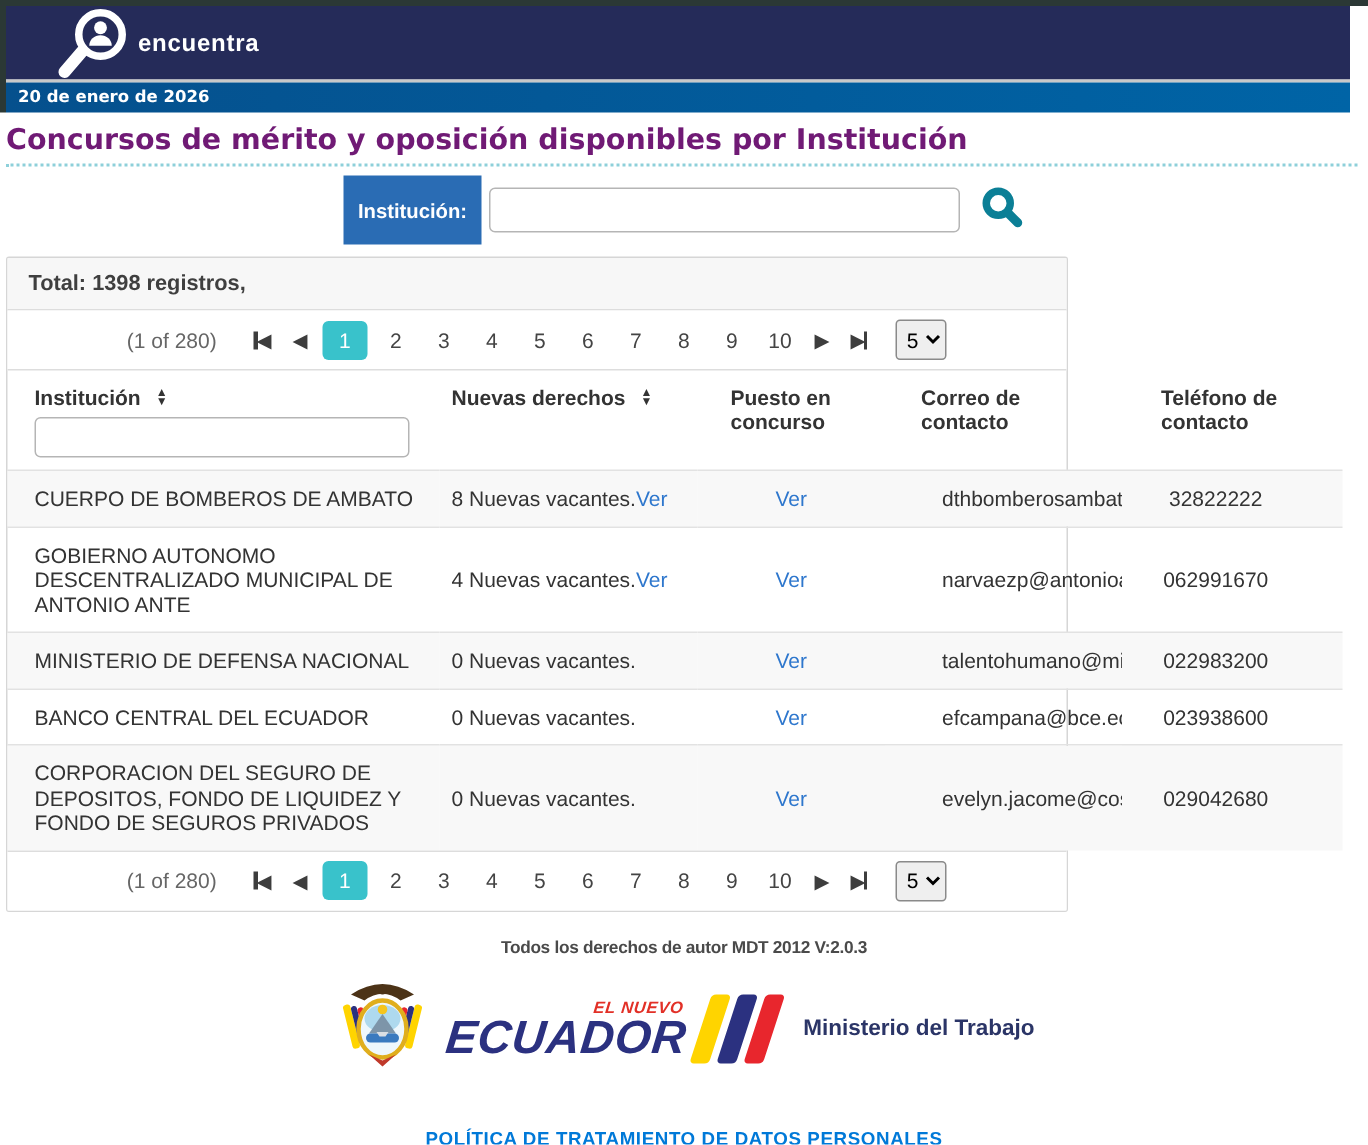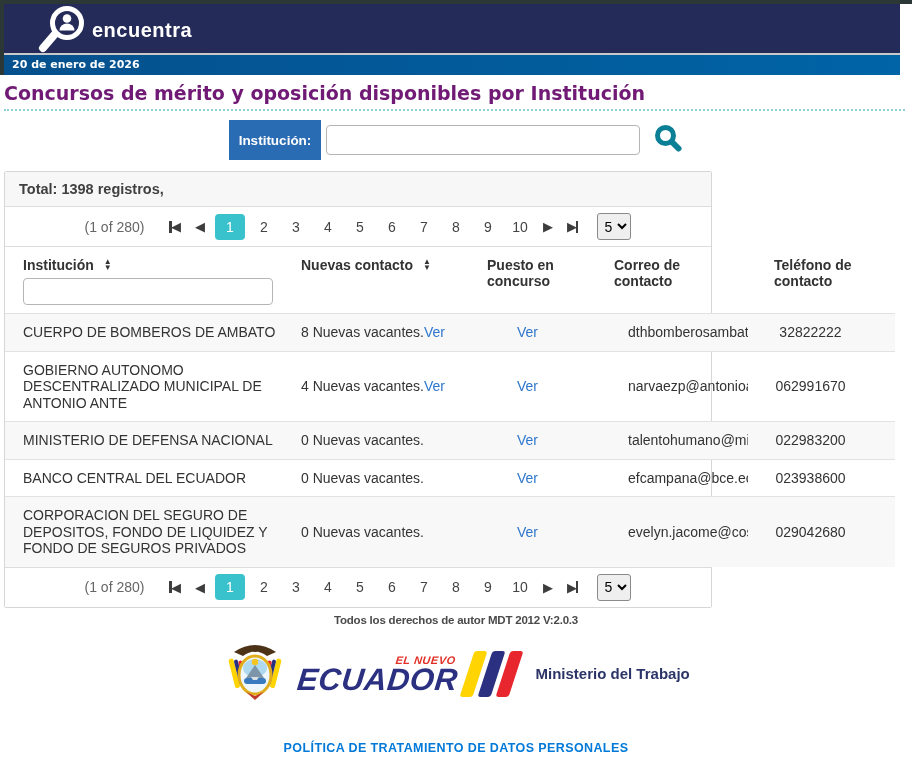--- a/index.html
+++ b/index.html
@@ -8,39 +8,39 @@
 
   
   .top-strip { height:4px; width:912px; background:#2b3835; }
   .head-wrap { border-left:4px solid #2b3835; width:904px; }
 
   
   .app-header { width:896px; height:49px; background:#252b59; display:flex; align-items:center; }
   .logo { display:flex; align-items:center; margin-left:30px; gap:2px; }
   .logo svg { display:block; }
   .logo-text { color:#fff; line-height:1; margin-top:2px; }
-  .logo-line1 { font-size:20px; font-weight:700; letter-spacing:.5px; display:block; }
+  .logo-line1 { font-size:16px; font-weight:700; letter-spacing:.5px; display:block; }
   .logo-line2 { font-size:27px; font-weight:700; letter-spacing:1px; display:block; margin-top:1px; }
 
   .header-sep { width:896px; height:2px; background:#c9c9c9; }
 
   
   .date-bar { width:896px; height:20px; background:linear-gradient(90deg,#05508d,#0064a6);
     color:#fff; font-family:"DejaVu Sans", sans-serif; font-size:11px; font-weight:700;
     line-height:20px; padding-left:8px; }
 
   
   .page-title { margin:7px 6px 0 4px; color:#701a75; font-family:"DejaVu Sans", sans-serif;
     font-size:19px; font-weight:700; padding-bottom:5px;
     border-bottom:2px dotted #8ed0da; width:901px; }
 
   
   .search-row { display:flex; justify-content:center; align-items:center; margin:12px 0 14px 0; height:34px; }
   .search-label { background:#2a6cb4; color:#fff; font-weight:700; font-size:13.5px;
-    height:40px; display:flex; align-items:center; padding:0 10px; }
+    height:46px; display:flex; align-items:center; padding:0 10px; }
   .search-input { width:314px; height:30px; border:1px solid #b5b5b5; border-radius:4px;
     margin-left:5px; font-size:14px; padding:0 8px; outline:none; }
   .search-btn { margin-left:13px; background:none; border:none; cursor:pointer; display:flex; align-items:center; }
 
   
   .panel { margin-left:4px; width:708px; border:1px solid #d6d6d6; border-radius:2px; }
   .total-bar { background:#f7f7f7; padding:9px 14px; font-size:14.5px; font-weight:700;
     color:#3f3f3f; border-bottom:1px solid #ddd; }
 
   .paginator { display:flex; justify-content:center; align-items:center; padding:6px 0;
@@ -72,21 +72,21 @@
     border-radius:4px; font-size:13px; padding:0 6px; outline:none; }
   tbody td { padding:10px 8px; border-top:1px solid #e2e2e2; line-height:16.5px; vertical-align:middle; }
   tbody tr:nth-child(odd) { background:#f8f8f8; }
   td.d-inst { padding-left:18px; }
   td.d-pue { text-align:center; }
   td.d-cor { white-space:nowrap; overflow:hidden; padding-left:38px; }
   td.d-tel { text-align:center; padding-right:30px; }
   a.ver-link { color:#2e77cd; text-decoration:none; cursor:pointer;text-align:right; }
 
   
-  .copyright { text-align:center; margin-top:6px; font-size:11.5px; font-weight:700;
+  .copyright { text-align:center; margin-top:18px; font-size:11.5px; font-weight:700;
     color:#4a4a4a; letter-spacing:-.2px; }
   .brand-row { display:flex; justify-content:center; align-items:center; margin-top:16px; height:64px; }
   .crest { margin-right:10px; }
   .wordmark { position:relative; font-style:italic; transform:skew(-6deg); margin-right:6px; }
   .el-nuevo { display:block; text-align:right; color:#e23027; font-size:11px; font-weight:700;
     letter-spacing:.5px; margin-right:4px; }
   .ecuador { display:block; color:#2b3180; font-size:31px; font-weight:800; letter-spacing:.5px; line-height:.9; }
   .stripes { display:flex; gap:5px; margin:0 20px 0 2px; transform:skew(-18deg); }
   .stripe { width:13px; height:46px; border-radius:3px; }
   .stripe.y { background:#ffd400; } .stripe.b { background:#2b3180; } .stripe.r { background:#e8262d; }
@@ -176,21 +176,21 @@
             <span>Institución</span>
             <span class="sort-icon">
                 <span>▲</span>
                 <span>▼</span>
               </span>
           </span>
           <input class="col-filter" type="text" style="">
         </th>
         <th>
           <span class="sort-wrap">
-            <span>Nuevas contacto</span>
+            <span>Nuevas derechos</span>
             <span class="sort-icon">
                 <span>▲</span>
                 <span>▼</span>
               </span>
           </span>
         </th>
         <th class="h-pue">Puesto en concurso</th>
         <th class="h-cor">Correo de contacto</th>
         <th class="h-tel">Teléfono de contacto</th>
       </tr>

